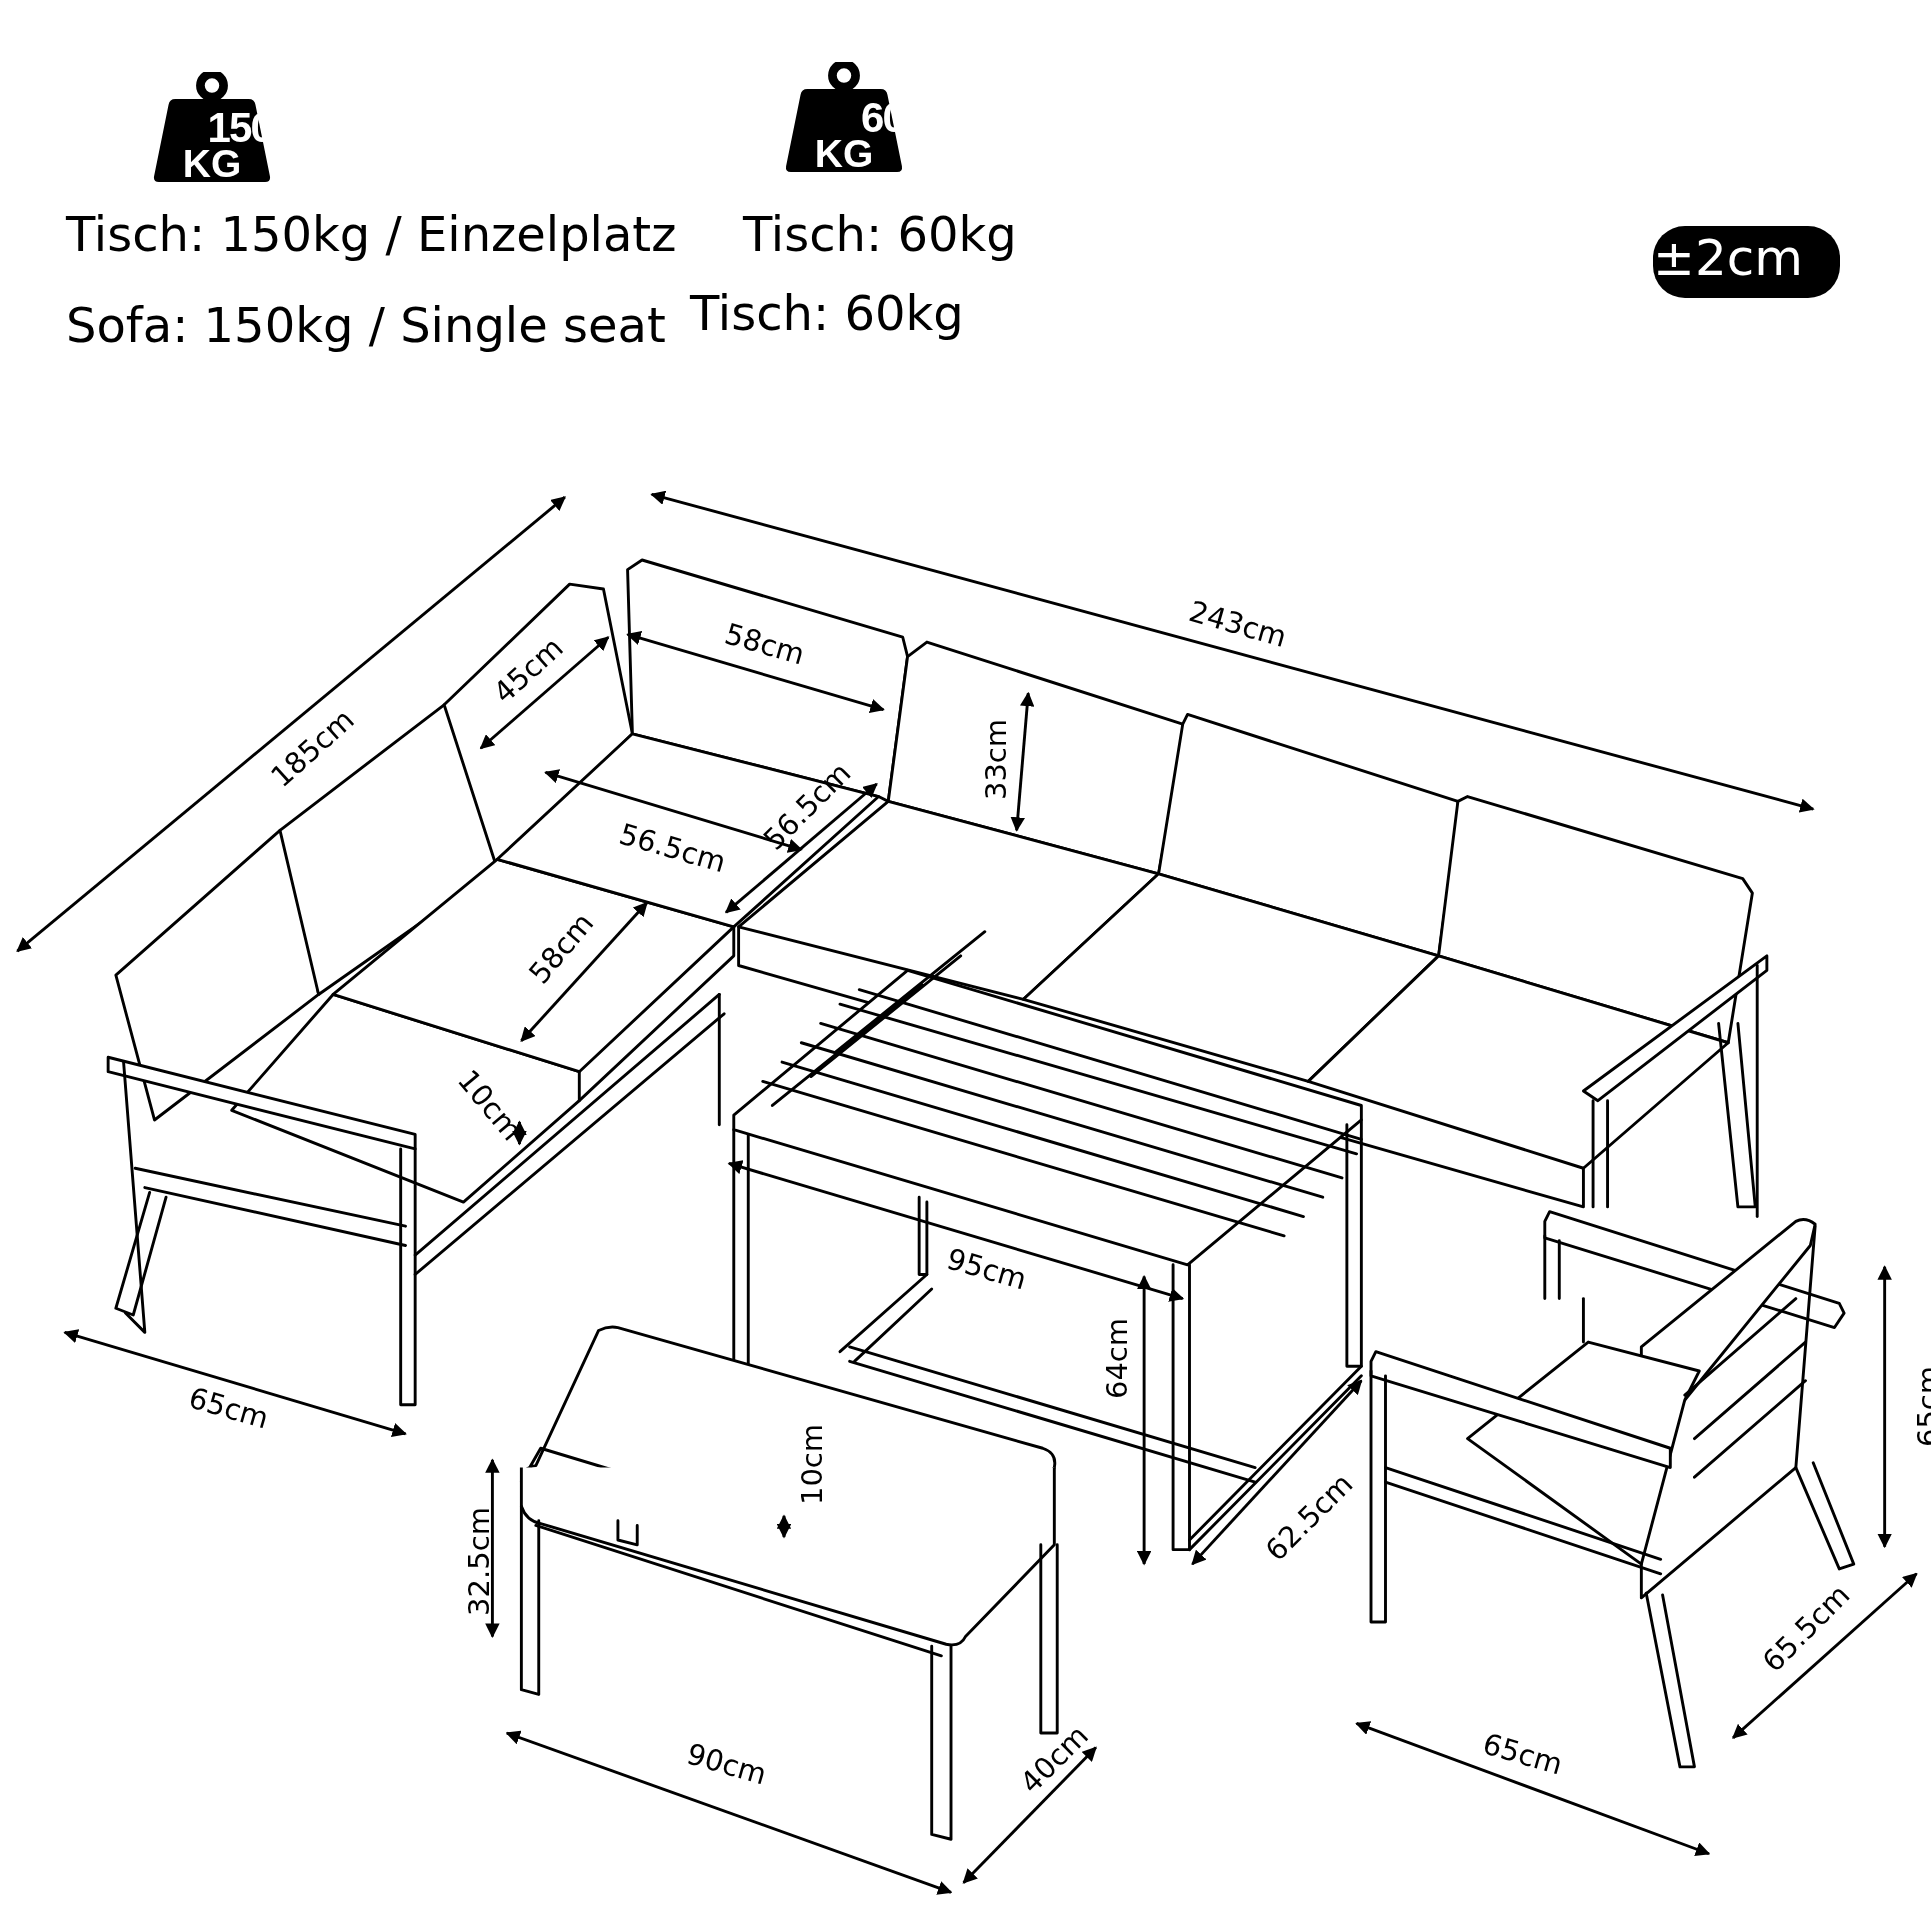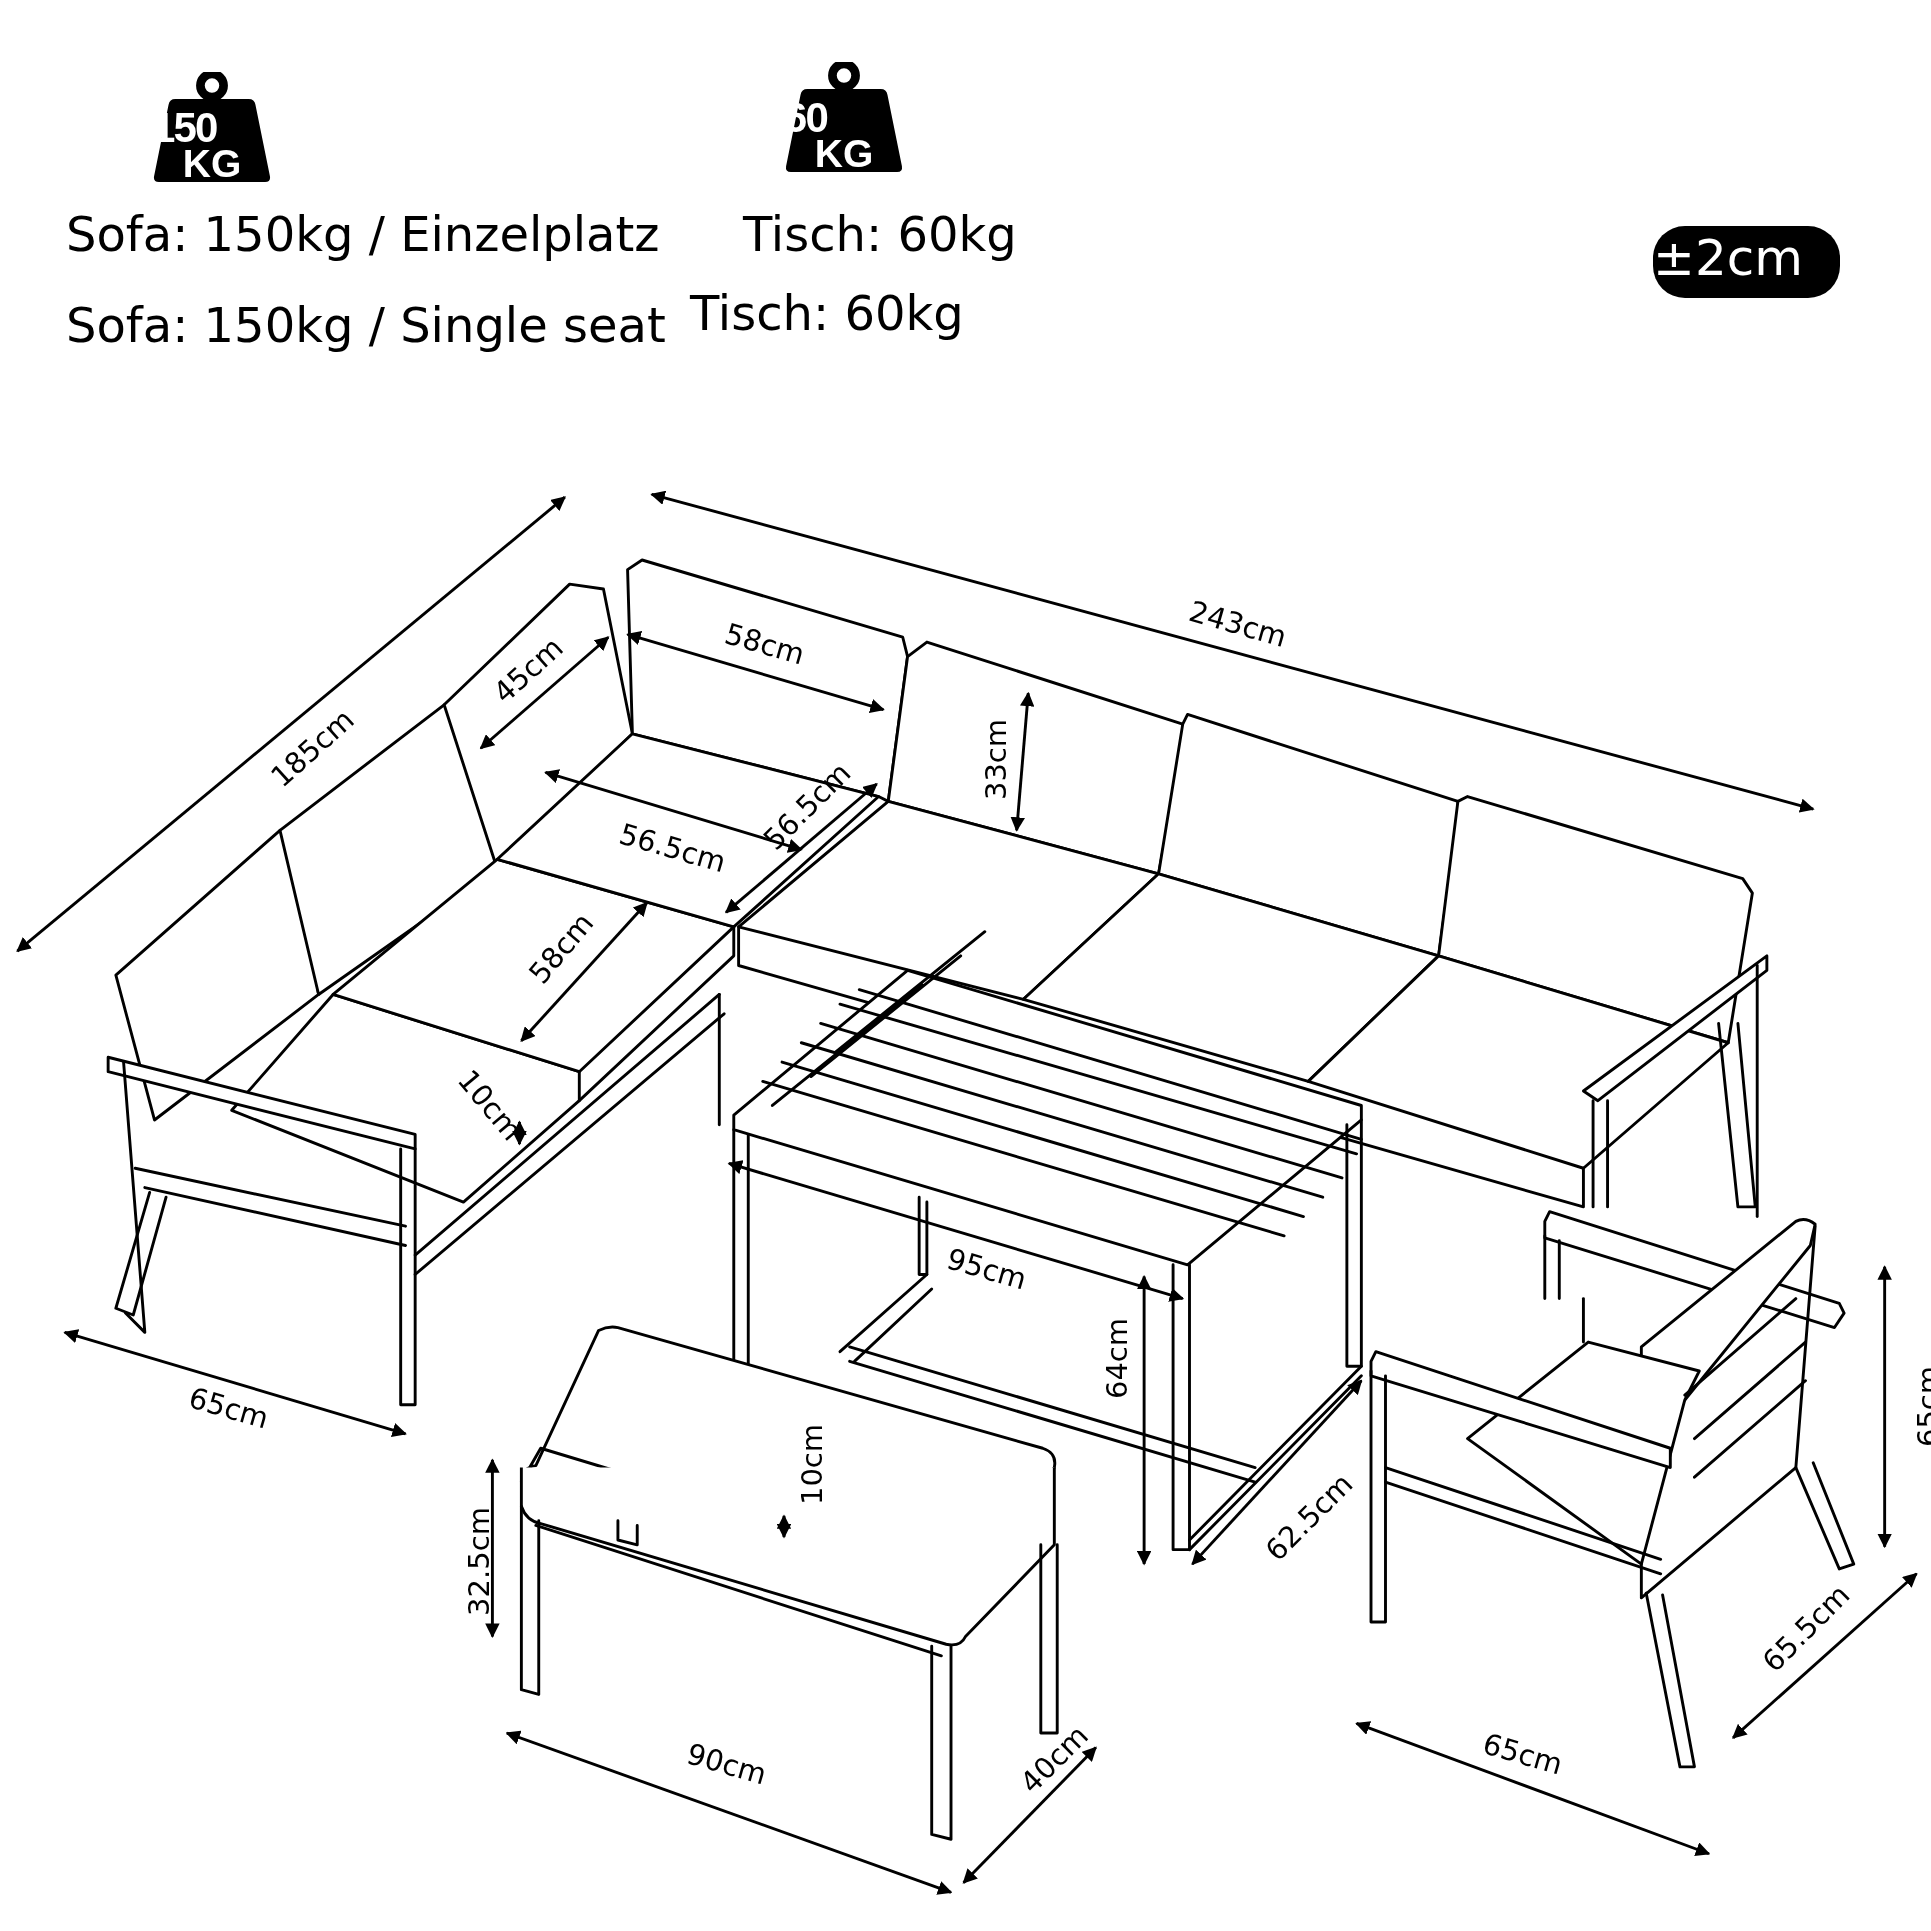--- a/index.html
+++ b/index.html
@@ -1,19 +1,19 @@
 <!DOCTYPE html>
 <html><head>
 <meta charset="utf-8">
 <style>
   html, body { margin:0; padding:0; background:#ffffff; }
   body { width:1931px; height:1931px; position:relative; overflow:hidden; font-family:"DejaVu Sans", sans-serif; color:#000; }
   .weight { position:absolute; width:120px; height:112px; }
   .weight svg { width:100%; height:100%; display:block; }
-  .weight .num { position:absolute; left:0; right:0; top:35px; text-align:left; color:#fff; font-weight:bold; font-size:42px; line-height:42px; letter-spacing:-1.9px; font-family:"Liberation Sans", sans-serif; }
+  .weight .num { position:absolute; left:0; right:0; top:35px; text-align:right; color:#fff; font-weight:bold; font-size:42px; line-height:42px; letter-spacing:-1.9px; font-family:"Liberation Sans", sans-serif; }
   .weight .unit { position:absolute; left:0; right:0; top:77px; text-align:center; color:#fff; font-weight:bold; font-size:39px; line-height:29px; font-family:"Liberation Sans", sans-serif; }
   .spec { position:absolute; font-size:48px; line-height:54px; white-space:nowrap; font-family:"DejaVu Sans", sans-serif; }
   .badge { position:absolute; left:1653px; top:198px; width:187px; height:72px; border-radius:32px; background:#000; color:#fff; font-size:50px; line-height:64px; text-align:left; font-family:"DejaVu Sans", sans-serif;margin-top:28px; }
   #drawing { position:absolute; left:0; top:0; width:1931px; height:1931px; }
   #drawing .ln { stroke:#000; stroke-width:3; fill:none; stroke-linejoin:round; stroke-linecap:round; }
   #drawing .lnf { stroke:#000; stroke-width:3; fill:#fff; stroke-linejoin:round; }
   #drawing .dim { stroke:#000; stroke-width:3; fill:none; }
   .dlabel { position:absolute; font-size:29px; line-height:33px; white-space:nowrap; transform-origin:center center; font-family:"DejaVu Sans", sans-serif; }
 </style>
 </head>
@@ -29,21 +29,21 @@
 </div>
 <div class="weight" style="left:784px; top:62px;">
   <svg viewBox="0 0 124 116">
     <circle cx="62" cy="14" r="12" fill="none" stroke="#000" stroke-width="9"></circle>
     <path d="M24 28 L100 28 Q106 28 107 34 L122 108 Q123 114 117 114 L7 114 Q1 114 2 108 L17 34 Q18 28 24 28 Z" fill="#000"></path>
   </svg>
   <div class="num">60</div>
   <div class="unit">KG</div>
 </div>
 
-<div class="spec" style="left:66px; top:207px;">Sofa: 150kg / Einzelplatz</div>
+<div class="spec" style="left:66px; top:207px;">Tisch: 150kg / Einzelplatz</div>
 <div class="spec" style="left:743px; top:207px;text-align:right;">Tisch: 60kg</div>
 <div class="spec" style="left:66px; top:298px;">Sofa: 150kg / Single seat</div>
 <div class="spec" style="left:690px; top:286px;">Tisch: 60kg</div>
 
 <div class="badge">±2cm</div>
 
 <svg id="drawing" viewBox="0 0 2000 2000">
   <defs>
     <marker id="arr" viewBox="0 0 10 10" refX="9" refY="5" markerWidth="5" markerHeight="5" orient="auto-start-reverse">
       <path d="M0 0 L10 5 L0 10 Z" fill="#000"></path>

